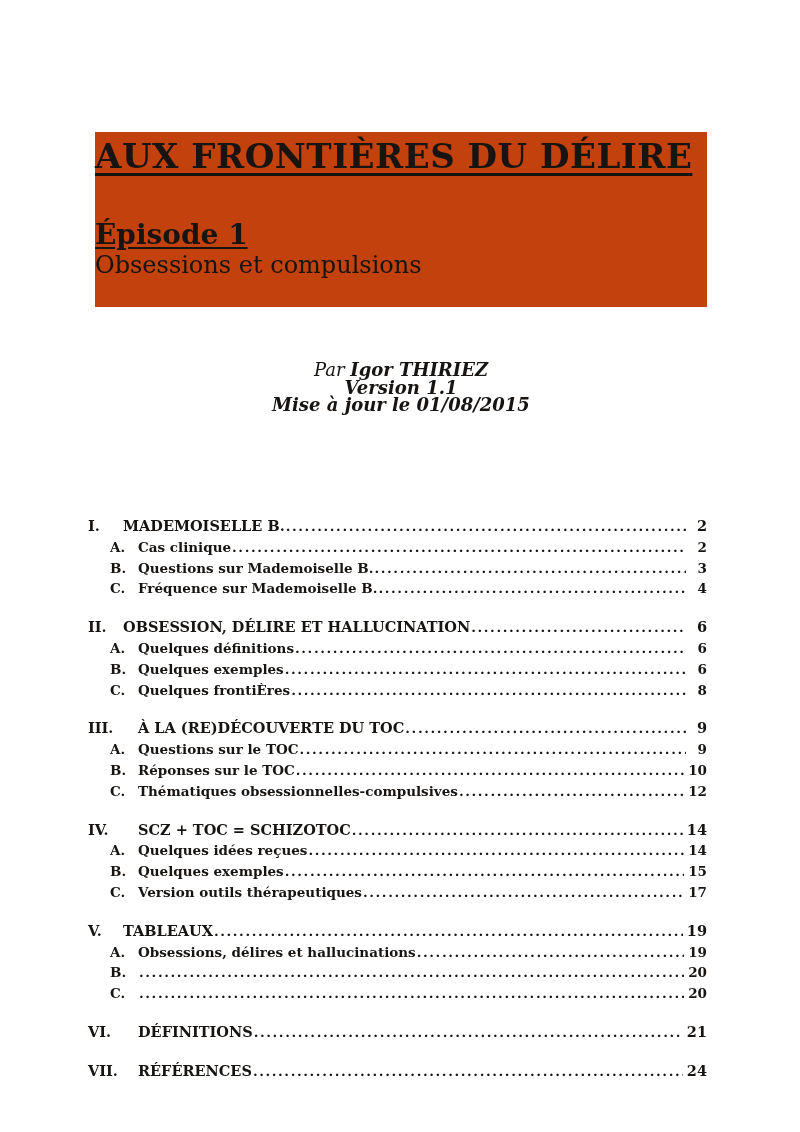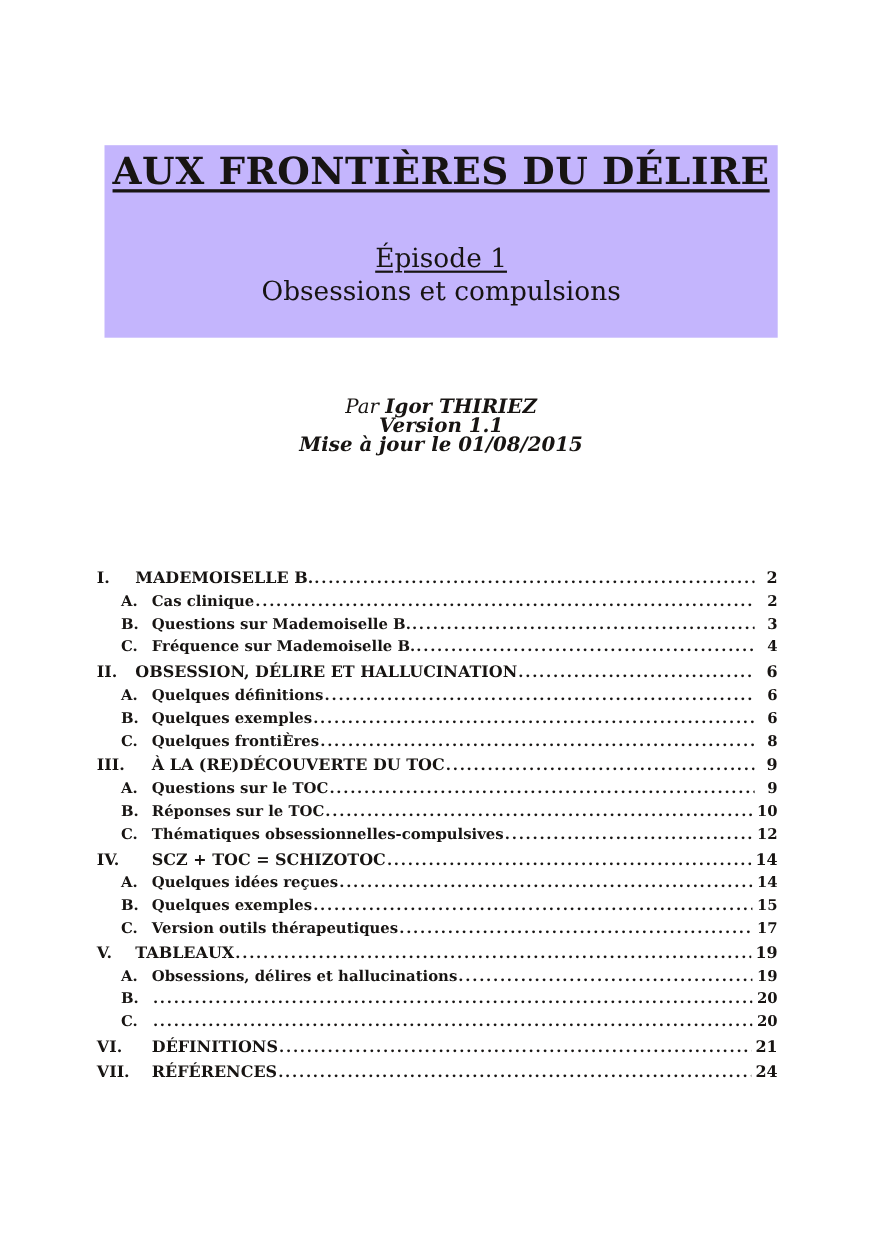--- a/index.html
+++ b/index.html
@@ -17,37 +17,37 @@
     overflow: hidden;
   }
 
   
   .title-banner {
     position: absolute;
     left: 95px;
     top: 132px;
     width: 612px;
     height: 175px;
-    background: #c4b5fd;
-    text-align: center;
+    background: #c2410c;
+    text-align: left;
   }
   .doc-title {
     margin: 4px 0 0 0;
     font-size: 34px;
     font-weight: bold;
     line-height: 40px;
     letter-spacing: 0.5px;
     text-decoration: underline;
     text-decoration-thickness: 3px;
     text-underline-offset: 5px;
   }
   .episode-title {
     margin-top: 44px;
-    font-size: 24px;
-    font-weight: normal;
+    font-size: 28px;
+    font-weight: bold;
     line-height: 30px;
     text-decoration: underline;
     text-decoration-thickness: 2px;
     text-underline-offset: 3px;
   }
   .doc-subtitle {
     font-size: 24px;
     font-weight: normal;
     line-height: 30px;
   }
@@ -72,21 +72,21 @@
     top: 516px;
     width: 619px;
     font-weight: bold;
   }
   .toc-row {
     display: flex;
     align-items: baseline;
     line-height: 20.8px;
     white-space: nowrap;
   }
-  .toc-heading { font-size: 14.5px; margin-top: 2px; }
+  .toc-heading { font-size: 14.5px; margin-top: 18px; }
   .toc-heading:first-child { margin-top: 0; }
   .toc-heading .toc-num { width: 35px; flex: none; }
   .toc-heading.wide .toc-num { width: 50px; }
   .toc-subitem { font-size: 13.5px; padding-left: 22px; }
   .toc-subitem .toc-num { width: 28px; flex: none; }
   .toc-label { flex: none; }
   .toc-dots {
     flex: 1;
     overflow: hidden;
     white-space: nowrap;

